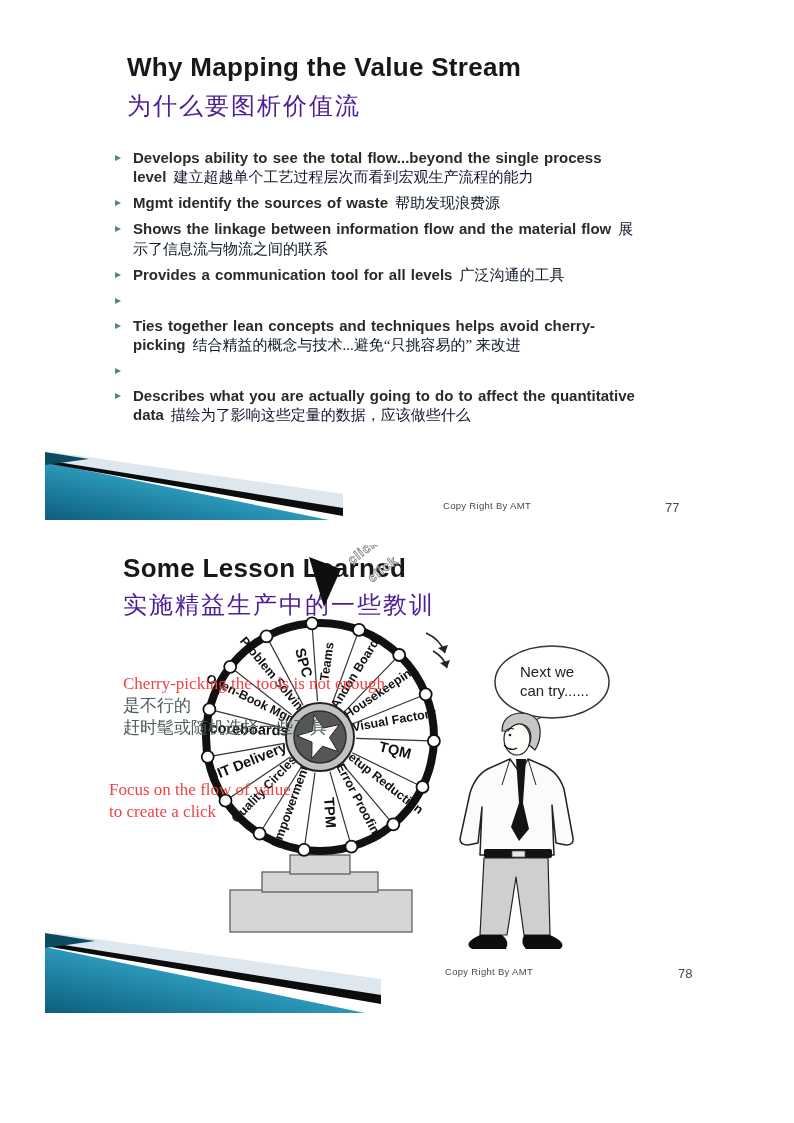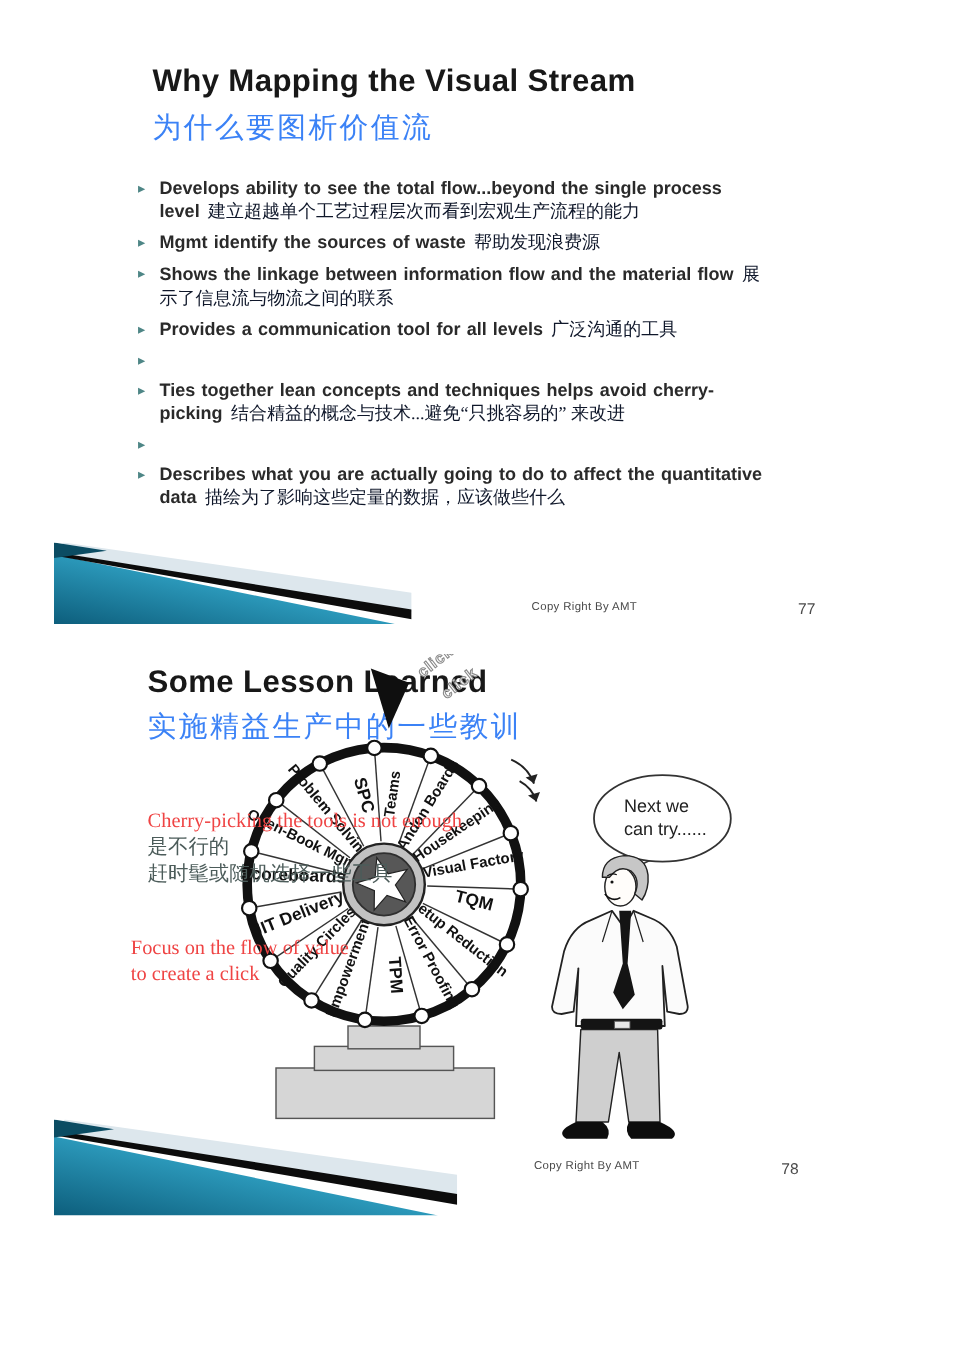--- a/index.html
+++ b/index.html
@@ -2,21 +2,21 @@
 <html><head>
 <meta charset="utf-8">
 <style>
   html,body{margin:0;padding:0;background:#fff;}
   .page{position:relative;width:794px;height:1123px;background:#ffffff;overflow:hidden;
         font-family:"Liberation Sans",sans-serif;}
   .slide{position:absolute;left:45px;width:706px;background:#fff;}
   #slide1{top:8px;height:512px;}
   #slide2{top:535px;height:478px;}
   .title-en{position:absolute;font-weight:700;font-size:26px;color:#181818;letter-spacing:.3px;white-space:nowrap;}
-  .title-zh{position:absolute;font-size:24px;color:#3b82f6;font-family:Liberation Serif, serif;white-space:nowrap;letter-spacing:2px;}
+  .title-zh{position:absolute;font-size:24px;color:#4c1d95;font-family:Liberation Serif, serif;white-space:nowrap;letter-spacing:2px;}
   .bullets{position:absolute;left:70px;top:140px;width:522px;list-style:none;margin:0;padding:0;}
   .bullets li{display:flex;margin:0 0 6px 0;line-height:19px;font-size:15px;}
   .b-mark{flex:0 0 18px;color:#4e8686;font-size:12px;line-height:19px;}
   .b-en{font-weight:700;color:#2a2a2a;word-spacing:1px;margin-right:7px;}
   .b-zh{color:#0f172a;font-family:"Liberation Serif",serif;}
   .footer-copy{position:absolute;font-size:9.5px;color:#4a4a4a;letter-spacing:.3px;}
   .footer-num{position:absolute;font-size:13px;color:#4a4a4a;}
   .deco{position:absolute;left:0;}
   .lt{position:absolute;font-family:"Liberation Serif",serif;font-size:17px;line-height:22px;}
   .lt .en{color:#ef4444;}
@@ -27,21 +27,21 @@
   .bub{font:15px "Liberation Sans",sans-serif;fill:#222;}
   .ped{fill:#d6d6d6;stroke:#555;stroke-width:1.2;}
   .arr{fill:none;stroke:#222;stroke-width:1.6;}
 </style>
 </head>
 <body>
 
 <div class="page">
 
   <section class="slide" id="slide1">
-    <h1 class="title-en" style="left:82px;top:44px;margin:0;">Why Mapping the Visual Stream</h1>
+    <h1 class="title-en" style="left:82px;top:44px;margin:0;">Why Mapping the Value Stream</h1>
     <div class="title-zh" style="left:82px;top:82px;">为什么要图析价值流</div>
 
     <ul class="bullets">
       <li>
         <span class="b-mark">▸</span>
         <span><span class="b-en">Develops ability to see the total flow...beyond the single process level</span><span class="b-zh">建立超越单个工艺过程层次而看到宏观生产流程的能力</span></span>
       </li>
       <li>
         <span class="b-mark">▸</span>
         <span><span class="b-en">Mgmt identify the sources of waste</span><span class="b-zh">帮助发现浪费源</span></span>
@@ -200,21 +200,21 @@
       <div class="en">Cherry-picking the tools is not enough</div>
       <div class="zh">是不行的</div>
       <div class="zh">赶时髦或随机选择一些工具</div>
     </div>
     <div class="lt" style="left:64px;top:244px;">
       <div class="en">Focus on the flow of value</div>
       <div class="en">to create a click</div>
     </div>
 
     <span class="footer-copy" style="left:400px;top:431px;">Copy Right By AMT</span>
-    <span class="footer-num" style="left:606px;top:431px;">78</span>
+    <span class="footer-num" style="left:633px;top:431px;">78</span>
 
     <svg class="deco" style="top:398px;" width="336" height="80" viewBox="0 0 336 80">
       <defs>
         <linearGradient id="tg2" x1="0" y1="1" x2="1" y2="0">
           <stop offset="0" stop-color="#0d5e7c"></stop>
             <stop offset="0.55" stop-color="#2e9ec0"></stop>
             <stop offset="1" stop-color="#6fcce4"></stop>
         </linearGradient>
       </defs>
       <polygon points="9,0 336,46 336,64 0,9" fill="#dde7ed"></polygon>

